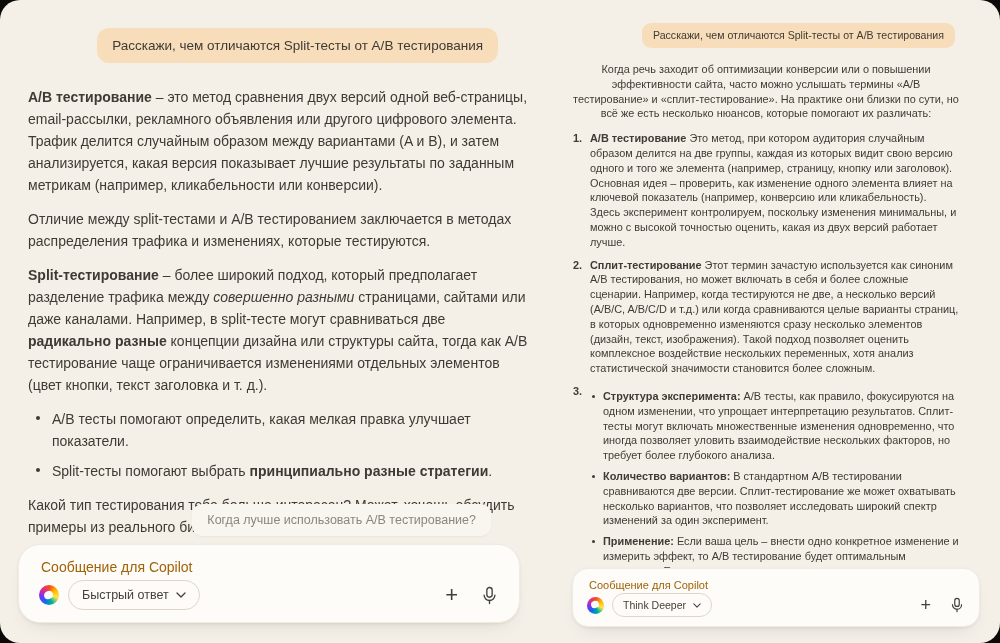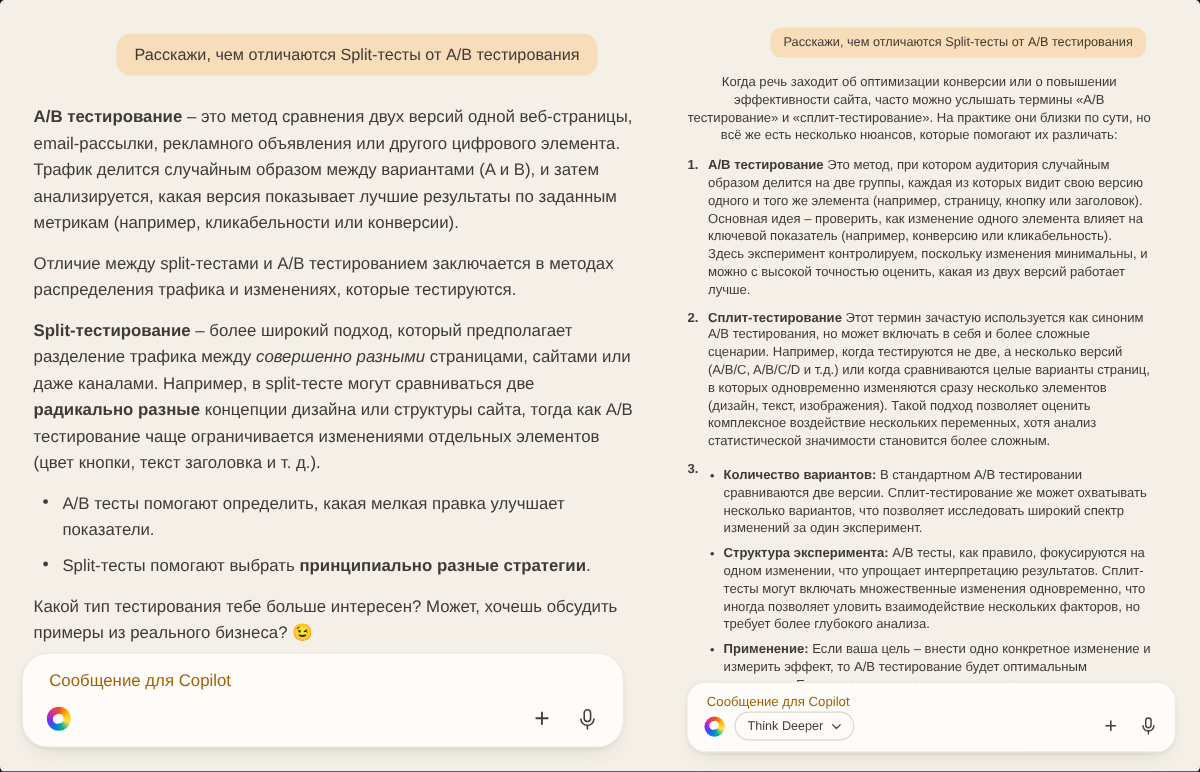--- a/index.html
+++ b/index.html
@@ -1,17 +1,17 @@
 <!DOCTYPE html>
 <html><head>
 <meta charset="utf-8">
 <style>
   html,body{margin:0;padding:0;background:#0b0a09;}
   body{width:1000px;height:643px;font-family:"Liberation Sans",sans-serif;}
-  .canvas{position:relative;width:1000px;height:643px;background:#f4f0e8;border-radius:4px;overflow:hidden;}
+  .canvas{position:relative;width:1000px;height:643px;background:#f4f0e8;border-radius:20px;overflow:hidden;}
   .panel{position:absolute;top:0;bottom:0;overflow:hidden;}
   .panel.left{left:0;width:555px;}
   .panel.right{left:555px;width:445px;}
 
   
   .bubble{background:#f8ddbb;color:#3f3a33;display:inline-block;}
   .bubble.l{position:absolute;top:28px;right:57px;max-width:380px;padding:9px 15px;border-radius:12px;font-size:13.5px;line-height:17px;}
   .bubble.r{position:absolute;top:23px;right:45px;max-width:300px;padding:6px 11px;border-radius:9px;font-size:10.6px;line-height:13px;}
 
   
@@ -71,25 +71,32 @@
       <p><span class="b">A/B тестирование</span><span> – это метод сравнения двух версий одной веб-страницы, email-рассылки, рекламного объявления или другого цифрового элемента. Трафик делится случайным образом между вариантами (A и B), и затем анализируется, какая версия показывает лучшие результаты по заданным метрикам (например, кликабельности или конверсии).</span></p>
       <p><span>Отличие между split-тестами и A/B тестированием заключается в методах распределения трафика и изменениях, которые тестируются.</span></p>
       <p><span class="b">Split-тестирование</span><span> – более широкий подход, который предполагает разделение трафика между </span><span class="i">совершенно разными</span><span> страницами, сайтами или даже каналами. Например, в split-тесте могут сравниваться две </span><span class="b">радикально разные</span><span> концепции дизайна или структуры сайта, тогда как A/B тестирование чаще ограничивается изменениями отдельных элементов (цвет кнопки, текст заголовка и т. д.).</span></p>
       <ul>
         <li><span class="dot"></span><span><span>A/B тесты помогают определить, какая мелкая правка улучшает показатели.</span></span></li>
         <li><span class="dot"></span><span><span>Split-тесты помогают выбрать </span><span class="b">принципиально разные стратегии</span><span>.</span></span></li>
       </ul>
       <p><span>Какой тип тестирования тебе больше интересен? Может, хочешь обсудить примеры из реального бизнеса? 😉</span></p>
     </div>
 
+    <button class="chip">Когда лучше использовать A/B тестирование?</button>
 
     <div class="inputbox l">
       <div class="ph">Сообщение для Copilot</div>
       <div class="input-row">
         <span class="logo"></span>
+        <button class="mode">
+          <span>Быстрый ответ</span>
+          <svg width="10" height="6" viewBox="0 0 10 6">
+              <path d="M1 1 L5 5 L9 1" fill="none" stroke="#45413a" stroke-width="1.3" stroke-linecap="round" stroke-linejoin="round"></path>
+            </svg>
+        </button>
         <span class="grow"></span>
         <button class="iconbtn plus">+</button>
         <button class="iconbtn">
           <svg width="19" height="19" viewBox="0 0 20 20">
             <rect x="7.2" y="1.6" width="5.6" height="10.2" rx="2.8" fill="none" stroke="#43403a" stroke-width="1.4"></rect>
             <path d="M4.3 9.6 a5.7 5.7 0 0 0 11.4 0" fill="none" stroke="#43403a" stroke-width="1.4" stroke-linecap="round"></path>
             <line x1="10" y1="15.3" x2="10" y2="18.4" stroke="#43403a" stroke-width="1.4" stroke-linecap="round"></line>
           </svg>
         </button>
       </div>
@@ -107,22 +114,22 @@
           <div class="itext"><span class="b">A/B тестирование</span><span> Это метод, при котором аудитория случайным образом делится на две группы, каждая из которых видит свою версию одного и того же элемента (например, страницу, кнопку или заголовок). Основная идея – проверить, как изменение одного элемента влияет на ключевой показатель (например, конверсию или кликабельность). Здесь эксперимент контролируем, поскольку изменения минимальны, и можно с высокой точностью оценить, какая из двух версий работает лучше.</span></div>
         </li>
         <li>
           <span class="num">2.</span>
           <div class="itext"><span class="b">Сплит-тестирование</span><span> Этот термин зачастую используется как синоним A/B тестирования, но может включать в себя и более сложные сценарии. Например, когда тестируются не две, а несколько версий (A/B/C, A/B/C/D и т.д.) или когда сравниваются целые варианты страниц, в которых одновременно изменяются сразу несколько элементов (дизайн, текст, изображения). Такой подход позволяет оценить комплексное воздействие нескольких переменных, хотя анализ статистической значимости становится более сложным.</span></div>
         </li>
         <li>
           <span class="num">3.</span>
           <div class="itext">
             <ul>
+              <li class="sub"><span class="dot"></span><span><span class="b">Структура эксперимента:</span><span> A/B тесты, как правило, фокусируются на одном изменении, что упрощает интерпретацию результатов. Сплит-тесты могут включать множественные изменения одновременно, что иногда позволяет уловить взаимодействие нескольких факторов, но требует более глубокого анализа.</span></span></li>
               <li class="sub"><span class="dot"></span><span><span class="b">Количество вариантов:</span><span> В стандартном A/B тестировании сравниваются две версии. Сплит-тестирование же может охватывать несколько вариантов, что позволяет исследовать широкий спектр изменений за один эксперимент.</span></span></li>
-              <li class="sub"><span class="dot"></span><span><span class="b">Структура эксперимента:</span><span> A/B тесты, как правило, фокусируются на одном изменении, что упрощает интерпретацию результатов. Сплит-тесты могут включать множественные изменения одновременно, что иногда позволяет уловить взаимодействие нескольких факторов, но требует более глубокого анализа.</span></span></li>
               <li class="sub"><span class="dot"></span><span><span class="b">Применение:</span><span> Если ваша цель – внести одно конкретное изменение и измерить эффект, то A/B тестирование будет оптимальным вариантом. Если же вы хотите протестировать целую концепцию или сравнить несколько продуктов/страниц между собой, то термин «сплит-тестирование» может охватывать более </span><span class="g">комплексный эксперимент.</span></span></li>
             </ul>
           </div>
         </li>
       </ol>
     </div>
 
     <div class="inputbox r">
       <div class="ph">Сообщение для Copilot</div>
       <div class="input-row">

